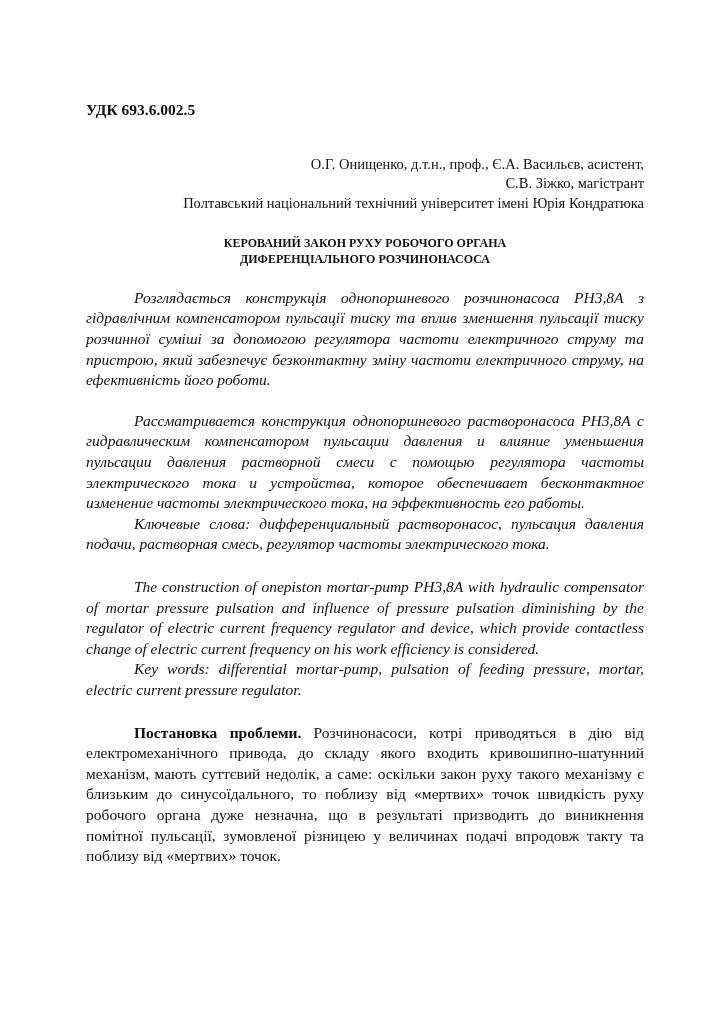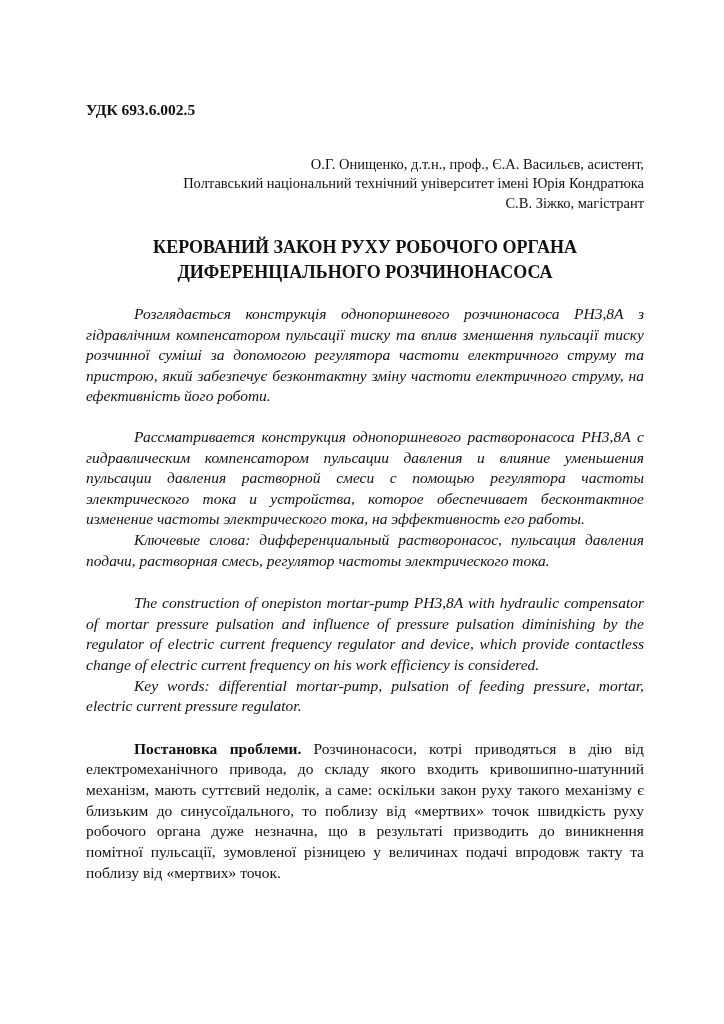--- a/index.html
+++ b/index.html
@@ -27,21 +27,21 @@
   }
   .byline {
     text-align: right;
     font-size: 14.5px;
     line-height: 1.35;
     margin: 0 0 22px 0;
   }
   .title {
     text-align: center;
     font-weight: bold;
-    font-size: 18px;
+    font-size: 12px;
     line-height: 1.35;
     margin: 0 0 20px 0;
   }
   .para {
     margin: 0;
     text-align: justify;
     text-indent: 48px;
   }
   .abstract {
     font-style: italic;
@@ -59,22 +59,22 @@
 </style>
 </head>
 <body>
 
 <div class="page">
 
   <p class="udc">УДК 693.6.002.5</p>
 
   <div class="byline">
     <div>О.Г. Онищенко, д.т.н., проф., Є.А. Васильєв, асистент,</div>
+    <div>С.В. Зіжко, магістрант</div>
     <div>Полтавський національний технічний університет імені Юрія Кондратюка</div>
-    <div>С.В. Зіжко, магістрант</div>
   </div>
 
   <div class="title">
     <div>КЕРОВАНИЙ ЗАКОН РУХУ РОБОЧОГО ОРГАНА</div>
     <div>ДИФЕРЕНЦІАЛЬНОГО РОЗЧИНОНАСОСА</div>
   </div>
 
   <p class="para abstract">Розглядається конструкція однопоршневого розчинонасоса РН3,8А з гідравлічним компенсатором пульсації тиску та вплив зменшення пульсації тиску розчинної суміші за допомогою регулятора частоти електричного струму та пристрою, який забезпечує безконтактну зміну частоти електричного струму, на ефективність його роботи.</p>
 
   <div class="block-gap"></div>

